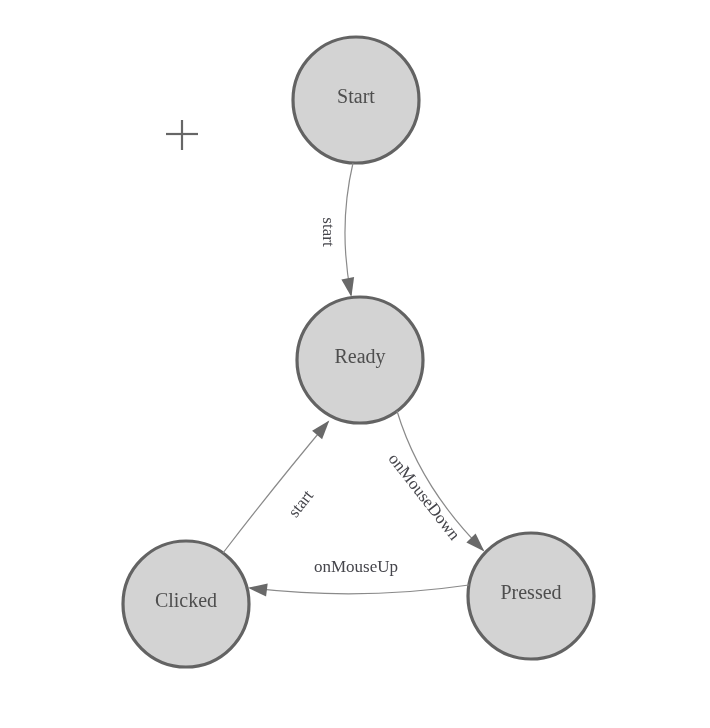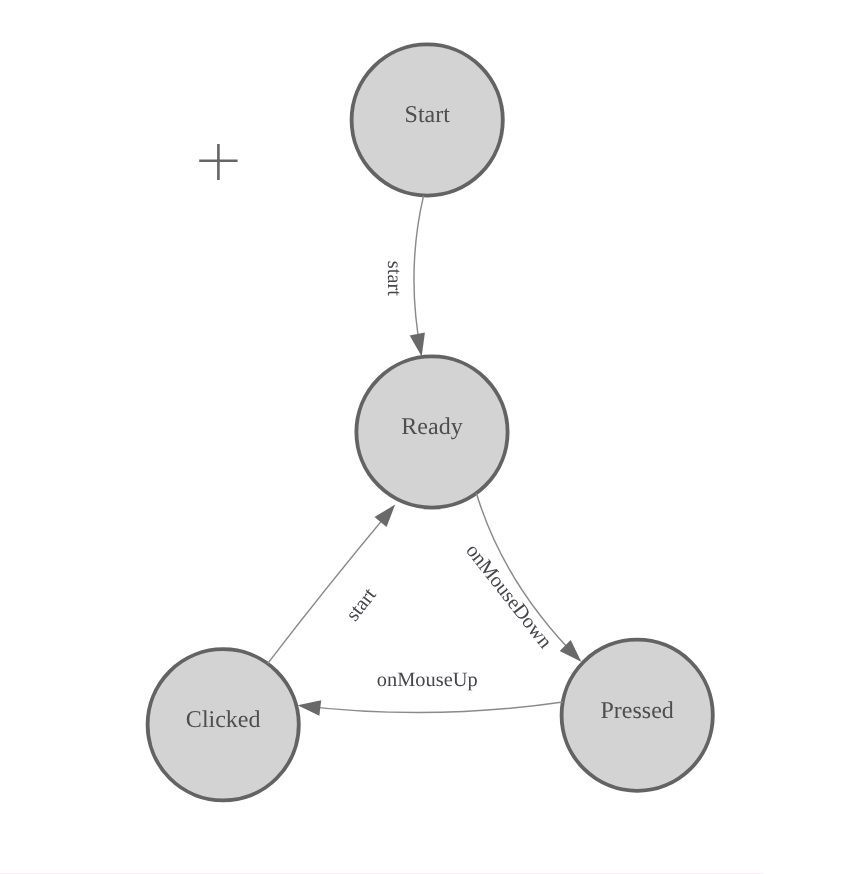--- a/index.html
+++ b/index.html
@@ -4,21 +4,21 @@
 <style>
   html, body {
     margin: 0;
     padding: 0;
     background: #ffffff;
   }
   .stage {
     position: relative;
     width: 710px;
     height: 728px;
-    background: #f9a8d4;
+    background: #4c1d95;
     overflow: hidden;
   }
   svg text {
     user-select: none;
     pointer-events: none;
   }
   .node-label {
     font-family: "Liberation Serif", "DejaVu Serif", serif;
     font-size: 20px;
   }

